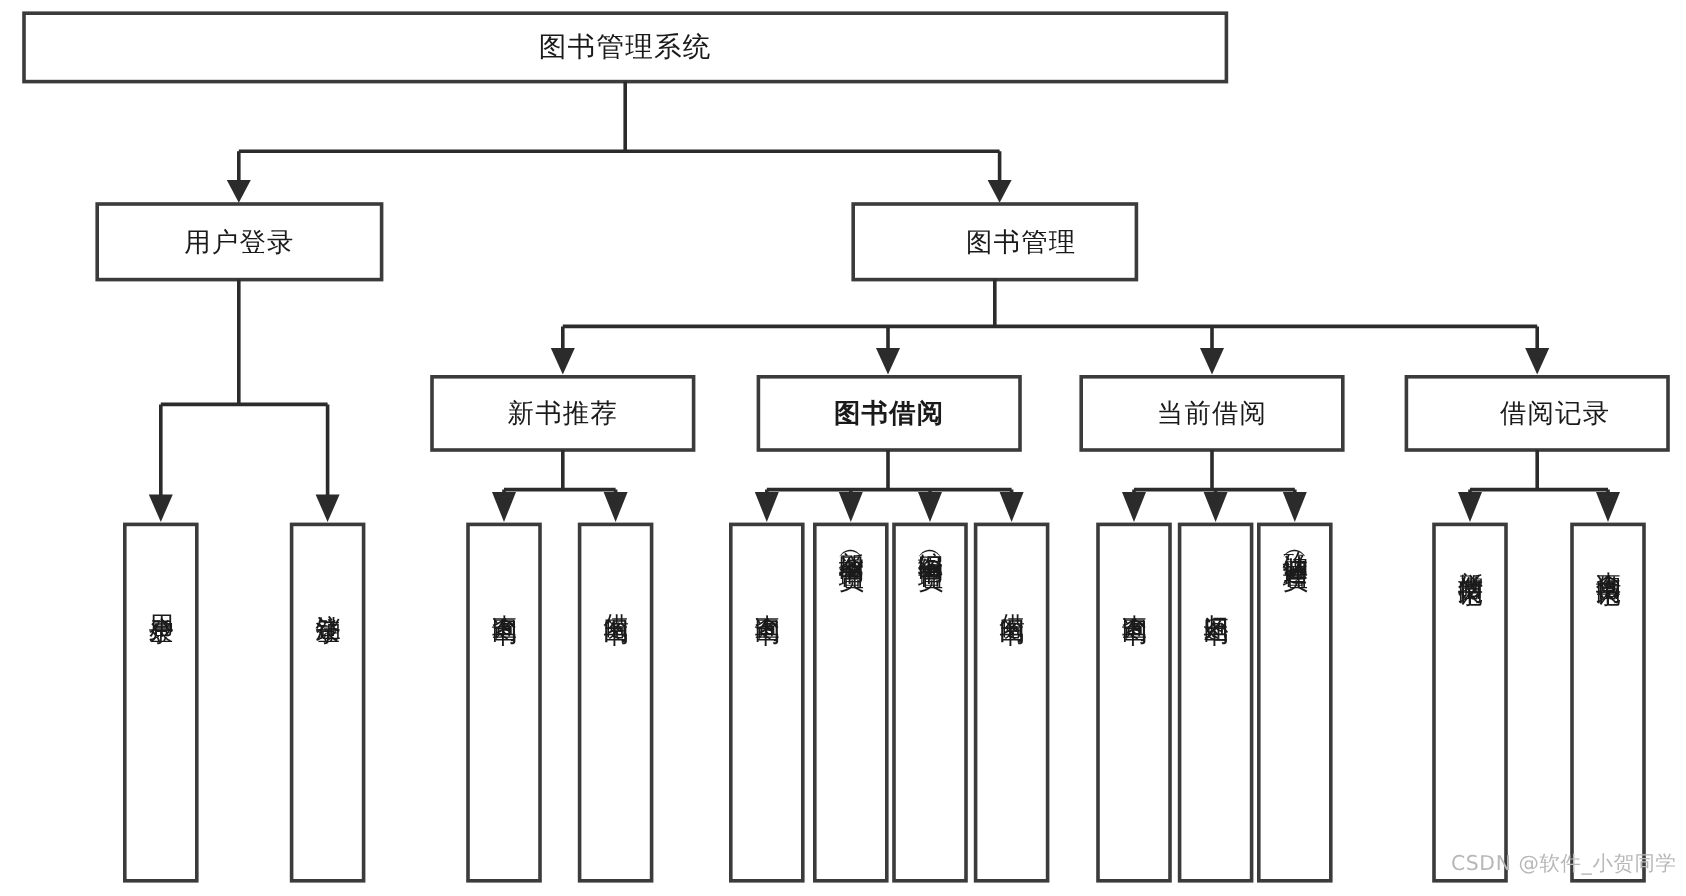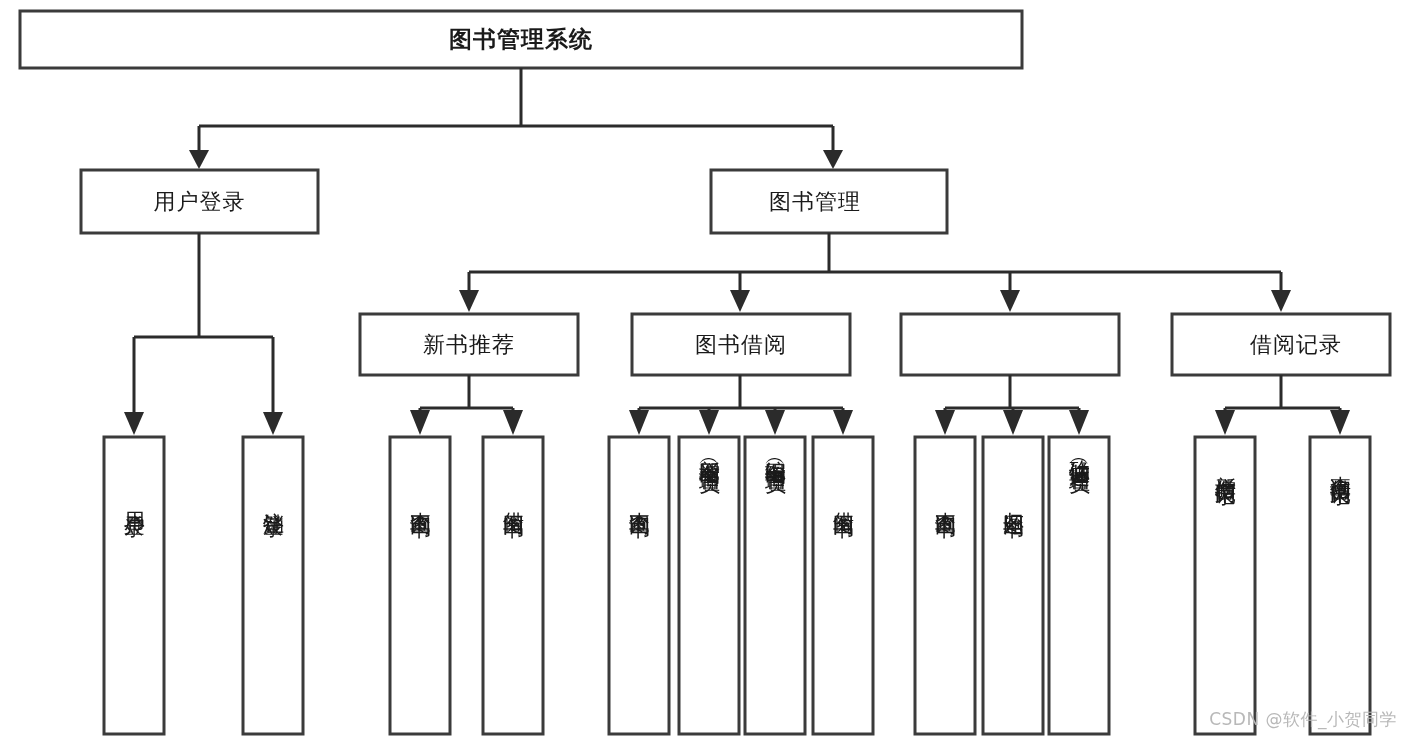--- a/index.html
+++ b/index.html
@@ -152,40 +152,43 @@
 
     <rect class="node-box" x="915" y="437" width="60" height="297"></rect>
     <rect class="node-box" x="983" y="437" width="60" height="297"></rect>
     <rect class="node-box" x="1049" y="437" width="60" height="297"></rect>
 
     <rect class="node-box" x="1195" y="437" width="60" height="297"></rect>
     <rect class="node-box" x="1310" y="437" width="60" height="297"></rect>
 
   </svg>
 
-  <div class="hlabel-wrap" style="left:20px; top:11px; width:1002px; height:57px;font-weight:bold;">
+  <div class="hlabel-wrap" style="left:20px; top:11px; width:1002px; height:57px;">
     <span class="hlabel-text root-label-text">图书管理系统</span>
   </div>
 
   <div class="hlabel-wrap" style="left:81px; top:170px; width:237px; height:63px;">
     <span class="hlabel-text">用户登录</span>
   </div>
 
-  <div class="hlabel-wrap" style="left:697px; top:170px; width:236px; height:63px;">
+  <div class="hlabel-wrap" style="left:733px; top:170px; width:236px; height:63px;">
     <span class="hlabel-text">图书管理</span>
   </div>
 
   <div class="hlabel-wrap" style="left:360px; top:314px; width:218px; height:61px;">
     <span class="hlabel-text">新书推荐</span>
   </div>
 
-  <div class="hlabel-wrap" style="left:632px; top:314px; width:218px; height:61px;">
+  <div class="hlabel-wrap" style="left:632px; top:314px; width:218px; height:61px;font-weight:bold;">
     <span class="hlabel-text">图书借阅</span>
   </div>
 
+  <div class="hlabel-wrap" style="left:901px; top:314px; width:218px; height:61px;">
+    <span class="hlabel-text">当前借阅</span>
+  </div>
 
   <div class="hlabel-wrap" style="left:1172px; top:314px; width:218px; height:61px;margin-left:15px;">
     <span class="hlabel-text">借阅记录</span>
   </div>
 
   <div class="vlabel-wrap" style="left:104px; top:437px; width:60px; height:297px; padding-top:58px;">
     <span class="vlabel-text">用户登录</span>
   </div>
   <div class="vlabel-wrap" style="left:243px; top:437px; width:60px; height:297px; padding-top:58px;">
     <span class="vlabel-text">注销登录</span>

